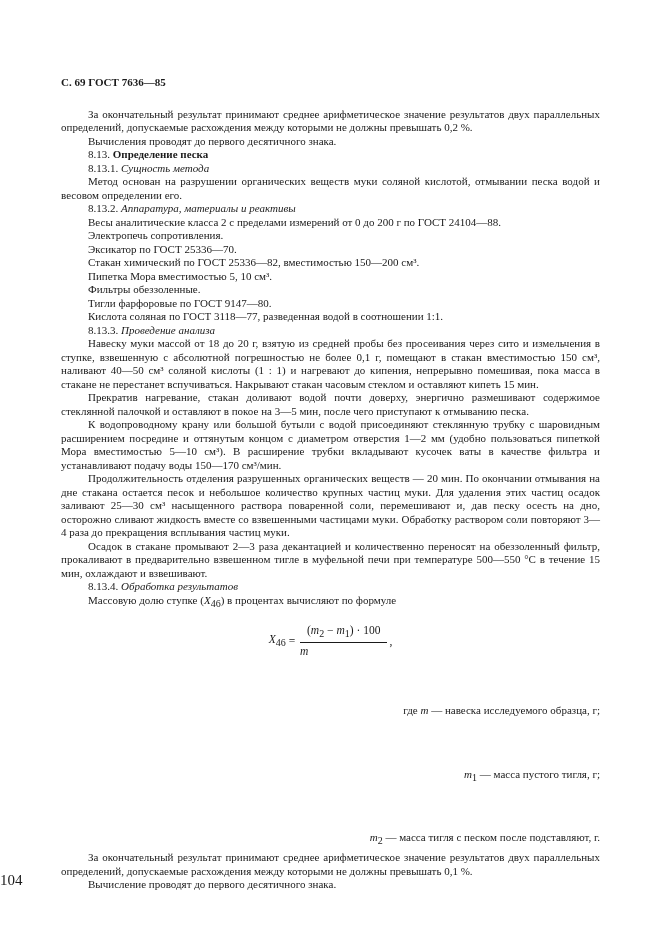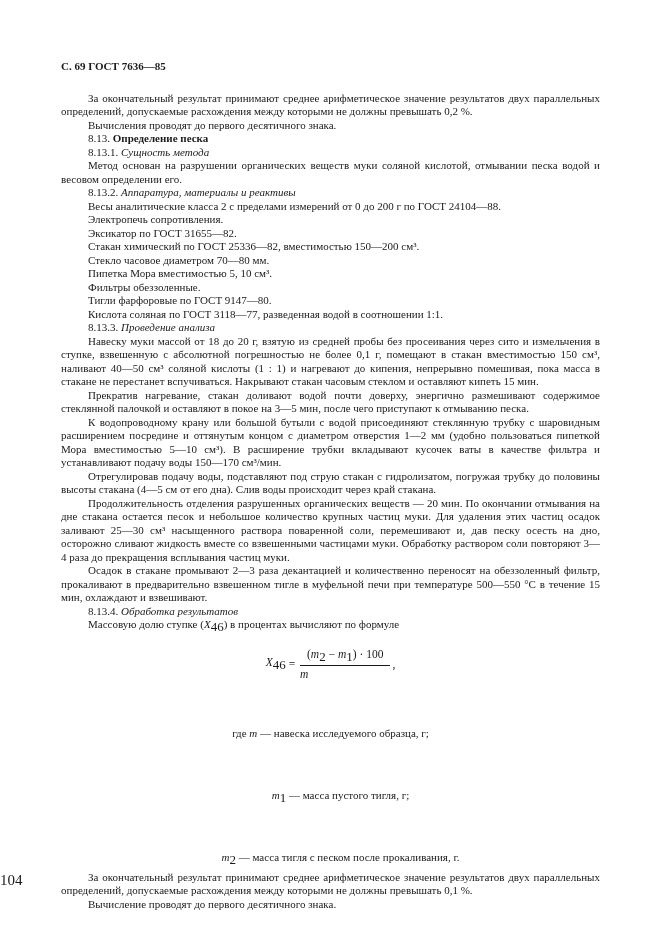--- a/index.html
+++ b/index.html
@@ -11,40 +11,40 @@
     color: #1a1a1a;
   }
   .page {
     position: relative;
     width: 661px; height: 936px;
     background: #ffffff;
     overflow: hidden;
   }
   .content {
     position: absolute;
-    left: 61px; top: 60px;
+    left: 61px; top: 76px;
     width: 539px;
   }
   .hdr {
     font-size: 11.5px;
     font-weight: bold;
     margin: 0 0 18px 0 !important;
     text-indent: 0 !important;
     text-align: left !important;
   }
   .content p {
     margin: 0;
     font-size: 11px;
     line-height: 13.5px;
     text-align: justify;
     text-indent: 27px;
   }
   .sec-title-bold { font-weight: bold; }
   .sec-title-italic { font-style: italic; }
-  sub { font-size: 13px; }
+  sub { font-size: 10px; }
   .var { font-style: italic; }
   .formula {
     text-align: center;
     margin: 13px 0 10px 0;
     font-size: 11.5px;
     line-height: 14px;
     font-family: Liberation Serif, serif;
   }
   .frac {
     display: inline-block;
@@ -58,21 +58,21 @@
     border-bottom: 1px solid #1a1a1a;
   }
   .frac .den {
     display: block;
     padding-top: 1px;
   }
   .f-part { vertical-align: middle; }
   .where { margin-top: 2px; }
   .where p {
     text-indent: 0;
-    text-align: center;
+    text-align: right;
     line-height: 15px;
     margin-top: 45px;
   }
   .def-cont { padding-left: 20px; }
   .after-where { margin-top: 3px !important; }
   .pagenum {
     position: absolute;
     left: 0; top: 872px;
     width: 100%;
     text-align: left;
@@ -91,46 +91,44 @@
     <p>Вычисления проводят до первого десятичного знака.</p>
 
     <p><span>8.13.</span> <span class="sec-title-bold">Определение песка</span></p>
 
     <p><span>8.13.1.</span> <span class="sec-title-italic">Сущность метода</span></p>
     <p>Метод основан на разрушении органических веществ муки соляной кислотой, отмывании песка водой и весовом определении его.</p>
 
     <p><span>8.13.2.</span> <span class="sec-title-italic">Аппаратура, материалы и реактивы</span></p>
     <p>Весы аналитические класса 2 с пределами измерений от 0 до 200 г по ГОСТ 24104—88.</p>
     <p>Электропечь сопротивления.</p>
-    <p>Эксикатор по ГОСТ 31655—82.</p>
+    <p>Эксикатор по ГОСТ 25336—70.</p>
     <p>Стакан химический по ГОСТ 25336—82, вместимостью 150—200 см³.</p>
-    <p>Стекло часовое диаметром 70—80 мм.</p>
     <p>Пипетка Мора вместимостью 5, 10 см³.</p>
     <p>Фильтры обеззоленные.</p>
     <p>Тигли фарфоровые по ГОСТ 9147—80.</p>
     <p>Кислота соляная по ГОСТ 3118—77, разведенная водой в соотношении 1:1.</p>
 
     <p><span>8.13.3.</span> <span class="sec-title-italic">Проведение анализа</span></p>
     <p>Навеску муки массой от 18 до 20 г, взятую из средней пробы без просеивания через сито и измельчения в ступке, взвешенную с абсолютной погрешностью не более 0,1 г, помещают в стакан вместимостью 150 см³, наливают 40—50 см³ соляной кислоты (1 : 1) и нагревают до кипения, непрерывно помешивая, пока масса в стакане не перестанет вспучиваться. Накрывают стакан часовым стеклом и оставляют кипеть 15 мин.</p>
     <p>Прекратив нагревание, стакан доливают водой почти доверху, энергично размешивают содержимое стеклянной палочкой и оставляют в покое на 3—5 мин, после чего приступают к отмыванию песка.</p>
     <p>К водопроводному крану или большой бутыли с водой присоединяют стеклянную трубку с шаровидным расширением посредине и оттянутым концом с диаметром отверстия 1—2 мм (удобно пользоваться пипеткой Мора вместимостью 5—10 см³). В расширение трубки вкладывают кусочек ваты в качестве фильтра и устанавливают подачу воды 150—170 см³/мин.</p>
-    <p>Отрегулировав подачу воды, подставляют под струю стакан с гидролизатом, погружая трубку до половины высоты стакана (4—5 см от его дна). Слив воды происходит через край стакана.</p>
     <p>Продолжительность отделения разрушенных органических веществ — 20 мин. По окончании отмывания на дне стакана остается песок и небольшое количество крупных частиц муки. Для удаления этих частиц осадок заливают 25—30 см³ насыщенного раствора поваренной соли, перемешивают и, дав песку осесть на дно, осторожно сливают жидкость вместе со взвешенными частицами муки. Обработку раствором соли повторяют 3—4 раза до прекращения всплывания частиц муки.</p>
     <p>Осадок в стакане промывают 2—3 раза декантацией и количественно переносят на обеззоленный фильтр, прокаливают в предварительно взвешенном тигле в муфельной печи при температуре 500—550 °С в течение 15 мин, охлаждают и взвешивают.</p>
 
     <p><span>8.13.4.</span> <span class="sec-title-italic">Обработка результатов</span></p>
 
     <p><span>Массовую долю ступке (</span><span class="var">X</span><sub>46</sub><span>) в процентах вычисляют по формуле</span></p>
 
     <div class="formula"><span class="f-part"><span class="var">X</span><sub>46</sub></span><span class="f-part"> = </span><span class="frac"><span class="num"><span>(</span><span class="var">m</span><sub>2</sub><span> − </span><span class="var">m</span><sub>1</sub><span>) · 100</span></span><span class="den"><span class="var">m</span></span></span><span class="f-part">,</span></div>
 
     <div class="where">
       <p class="def"><span>где</span> <span class="var">m</span><sub></sub> <span>— навеска исследуемого образца, г;</span></p>
       <p class="def def-cont"><span class="var">m</span><sub>1</sub> <span>— масса пустого тигля, г;</span></p>
-      <p class="def def-cont"><span class="var">m</span><sub>2</sub> <span>— масса тигля с песком после прокаливания, г.</span></p>
+      <p class="def def-cont"><span class="var">m</span><sub>2</sub> <span>— масса тигля с песком после подставляют, г.</span></p>
     </div>
 
     <p class="after-where">За окончательный результат принимают среднее арифметическое значение результатов двух параллельных определений, допускаемые расхождения между которыми не должны превышать 0,1 %.</p>
     <p>Вычисление проводят до первого десятичного знака.</p>
 
   </div>
 
   <div class="pagenum">104</div>
 </div>
 

